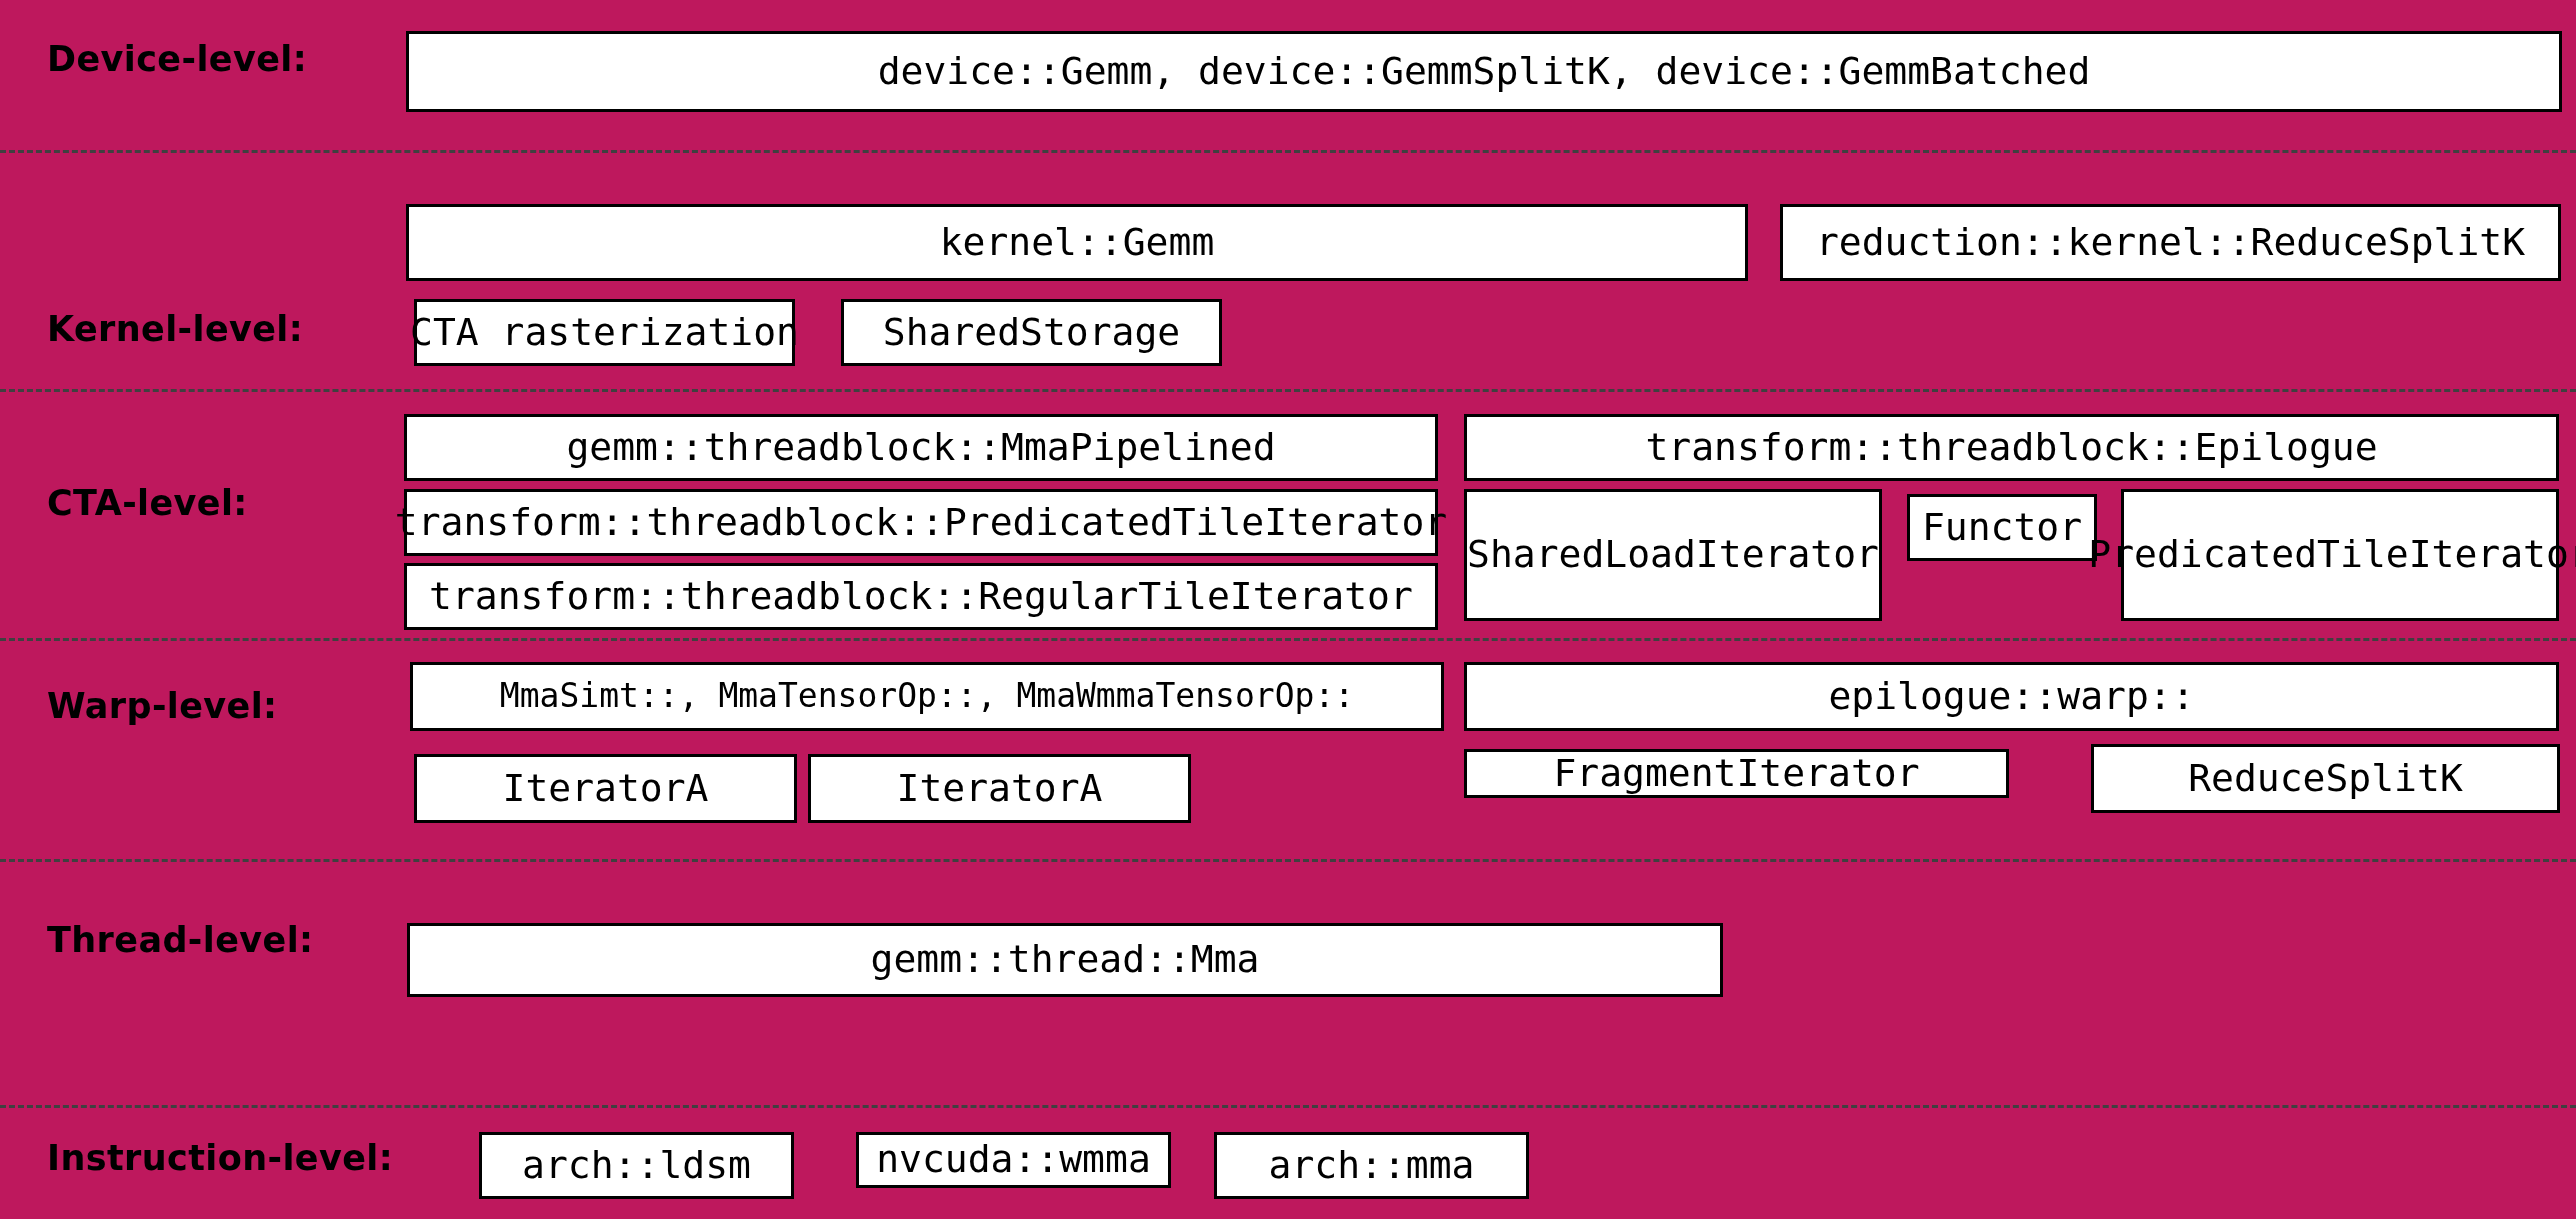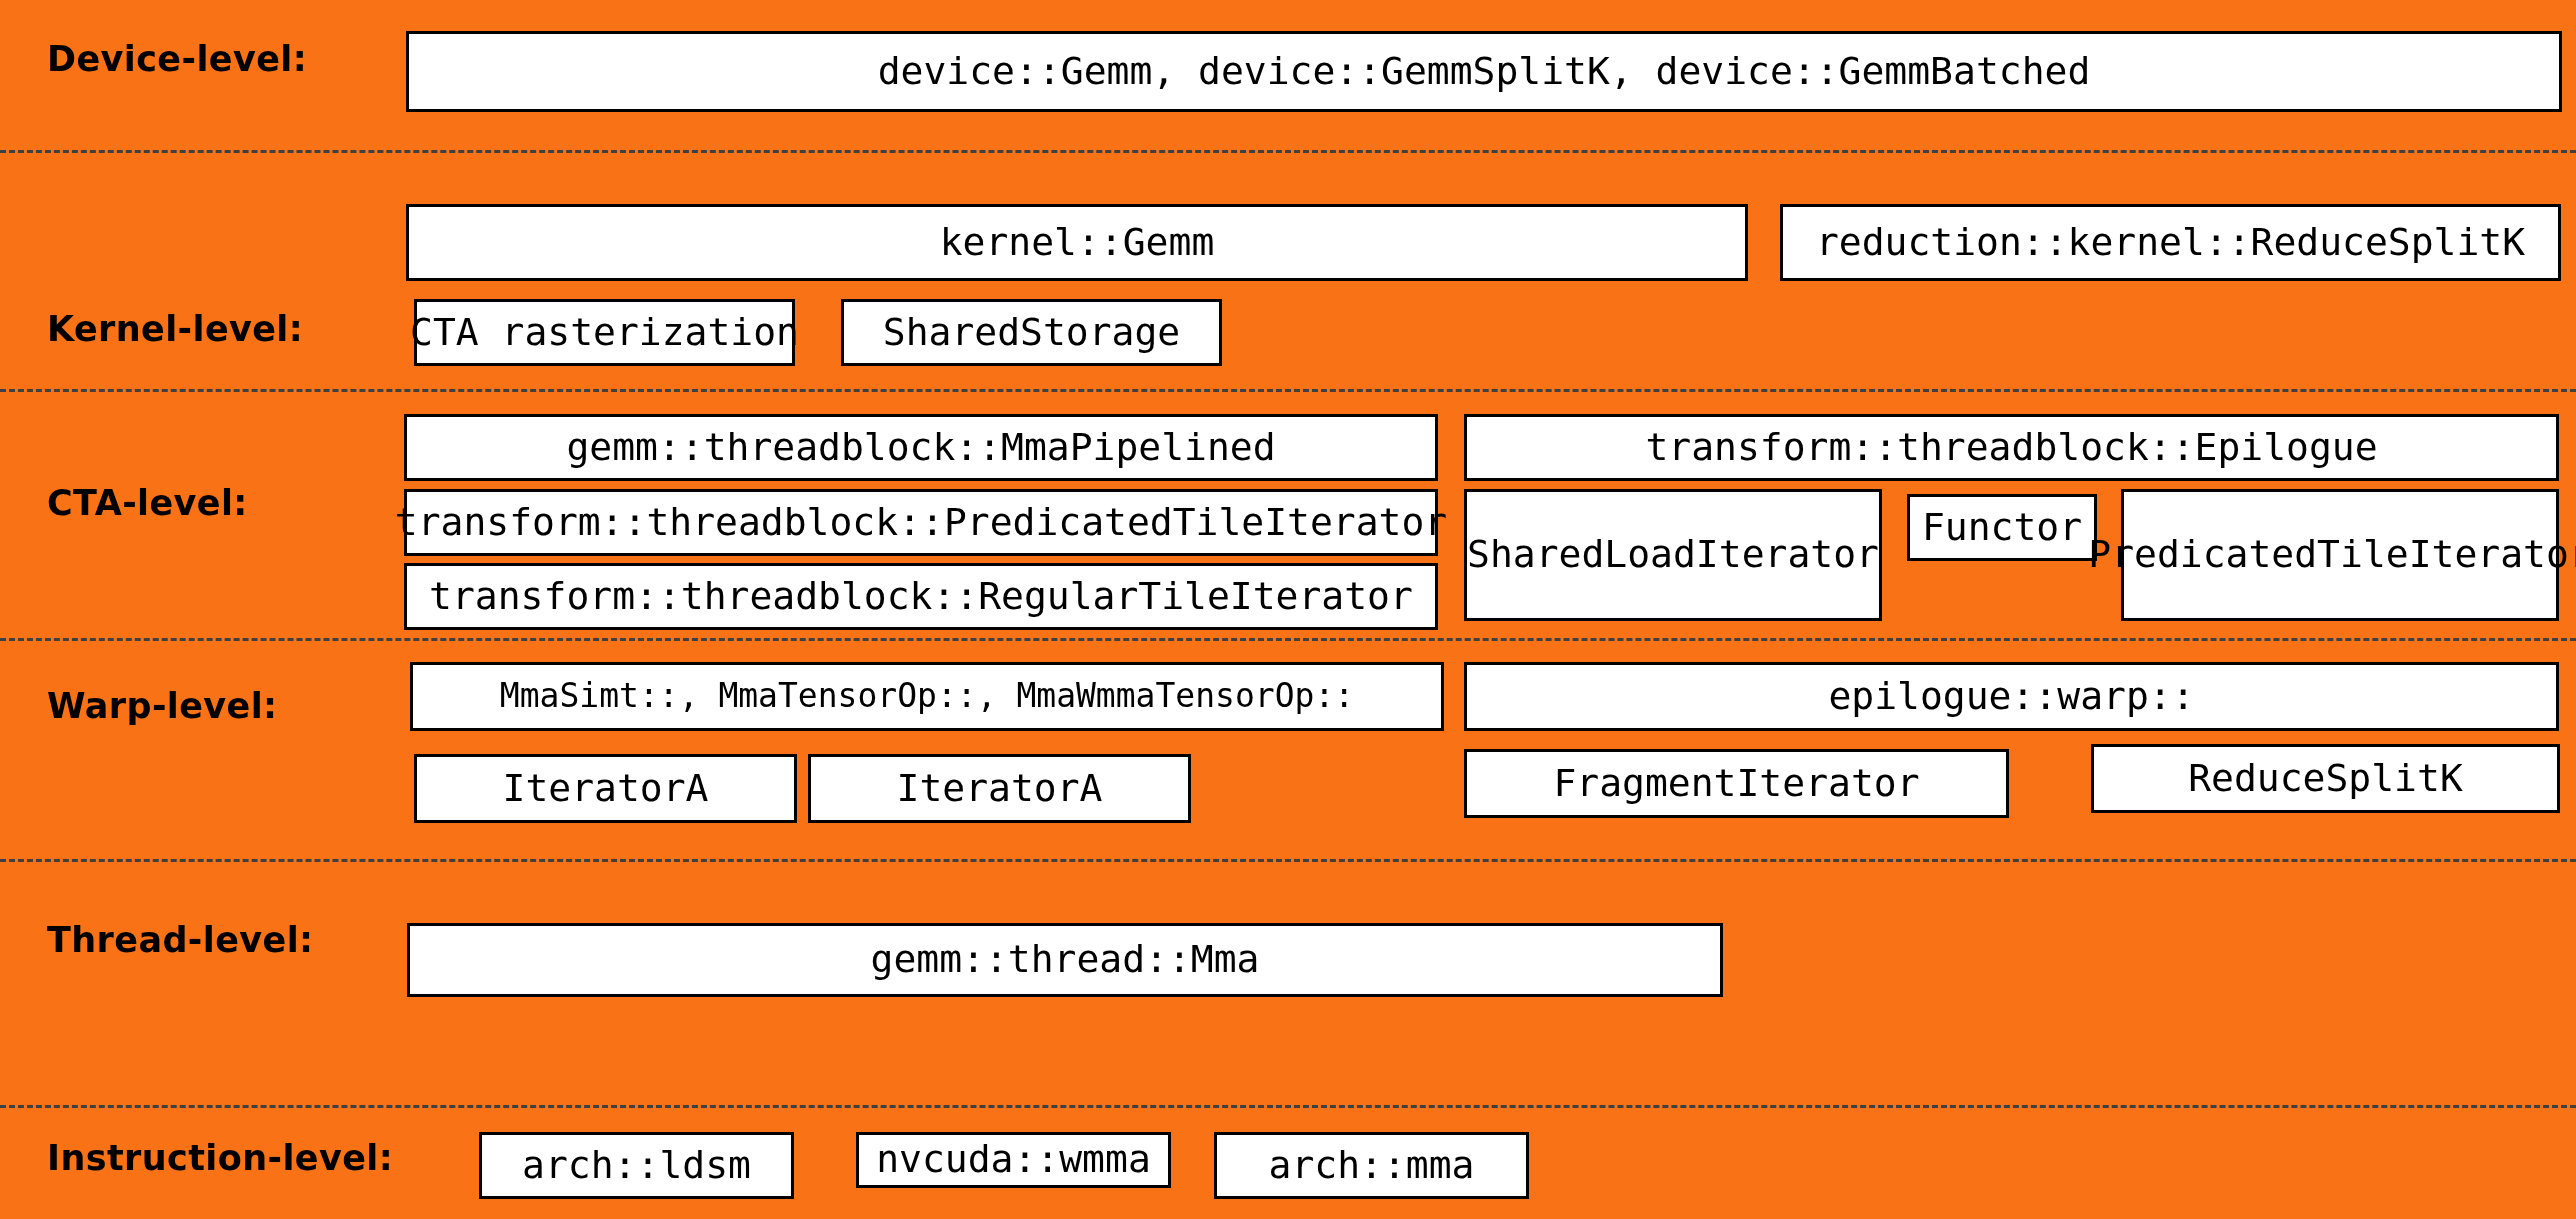--- a/index.html
+++ b/index.html
@@ -7,21 +7,21 @@
     padding: 0;
     background: #ffffff;
   }
   body {
     font-family: "Liberation Sans", sans-serif;
   }
   #page {
     position: relative;
     width: 2576px;
     height: 1219px;
-    background: #f97316;
+    background: #be185d;
     overflow: hidden;
   }
   .divider {
     position: absolute;
     left: 0;
     width: 2576px;
     height: 0;
     border-top: 3.8px dashed #404040;
   }
   .level-label {
@@ -94,21 +94,21 @@
   <div class="level-label" style="left:47px; top:689px;">Warp-level:</div>
 
   <div class="box sm" style="left:410px; top:662px; width:1034px; height:69px;">MmaSimt::, MmaTensorOp::, MmaWmmaTensorOp::</div>
 
   <div class="box" style="left:1464px; top:662px; width:1095px; height:69px;">epilogue::warp::</div>
 
   <div class="box" style="left:414px; top:754px; width:383px; height:69px;">IteratorA</div>
 
   <div class="box" style="left:808px; top:754px; width:383px; height:69px;">IteratorA</div>
 
-  <div class="box" style="left:1464px; top:749px; width:545px; height:69px;">FragmentIterator</div>
+  <div class="box" style="left:1464px; top:749px; width:545px; height:49px;">FragmentIterator</div>
 
   <div class="box" style="left:2091px; top:744px; width:469px; height:69px;">ReduceSplitK</div>
 
   <div class="divider" style="top:859px;"></div>
 
   <div class="level-label" style="left:47px; top:923px;">Thread-level:</div>
 
   <div class="box" style="left:407px; top:923px; width:1316px; height:74px;">gemm::thread::Mma</div>
 
   <div class="divider" style="top:1105px;"></div>

